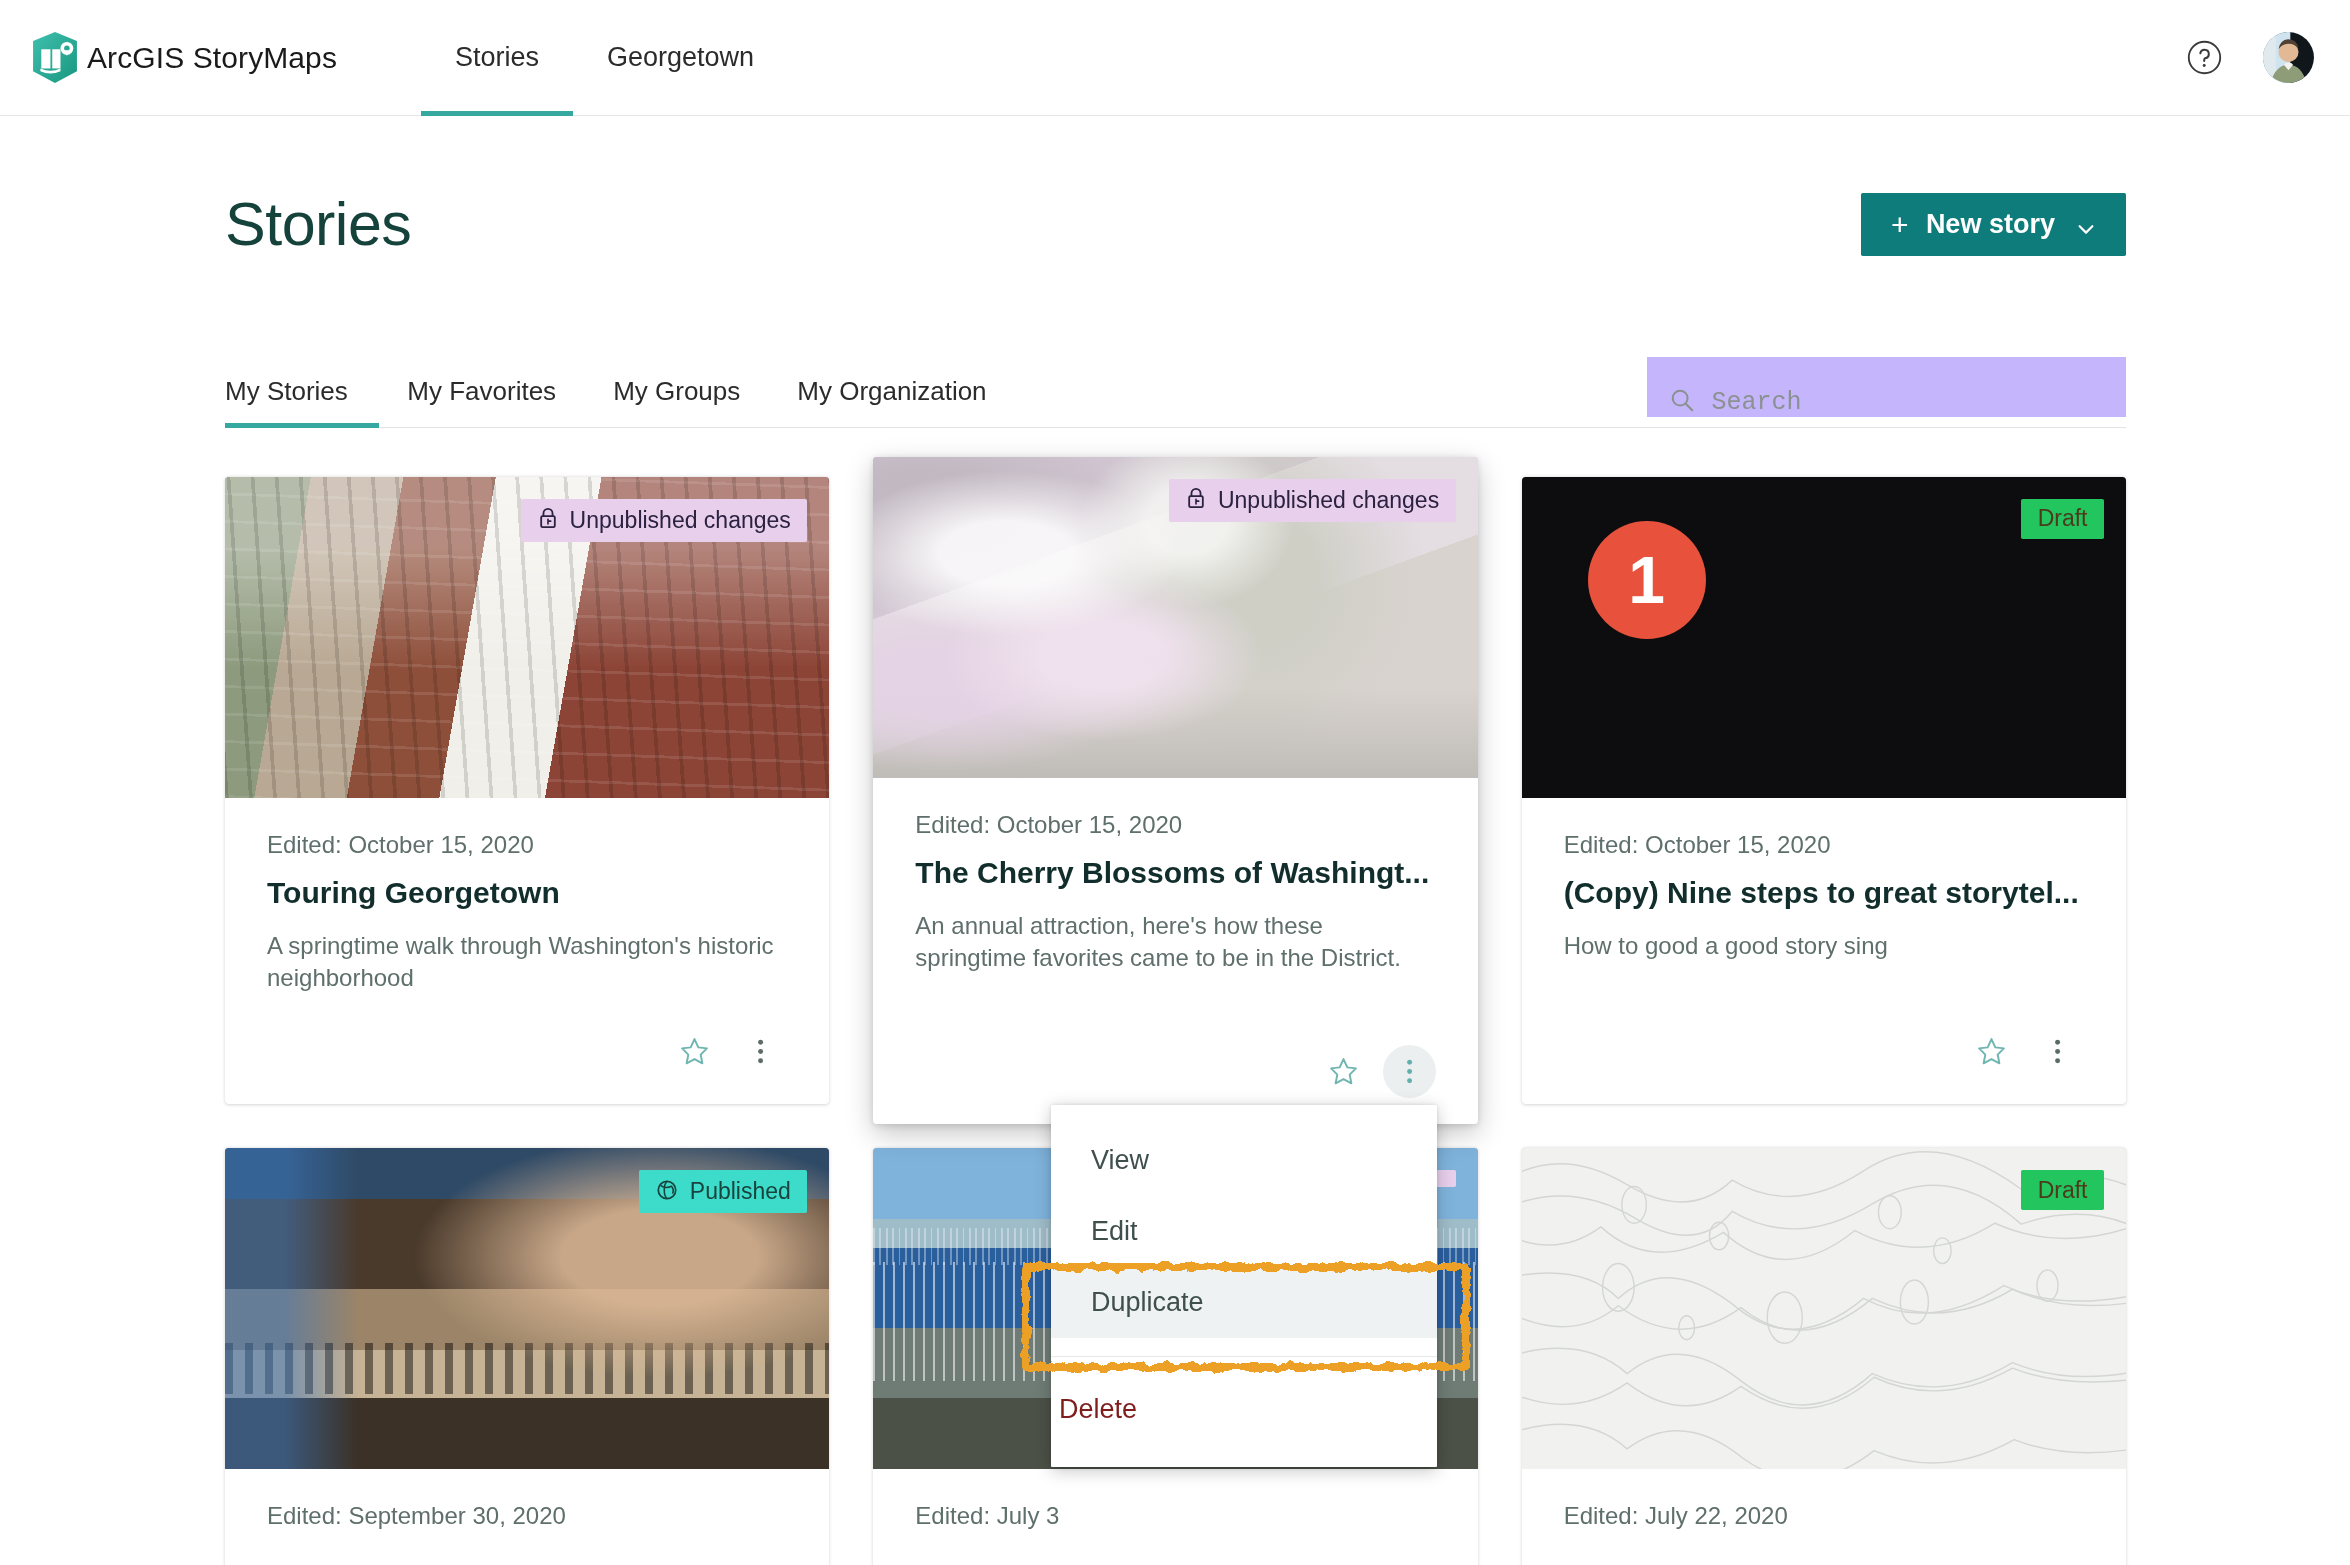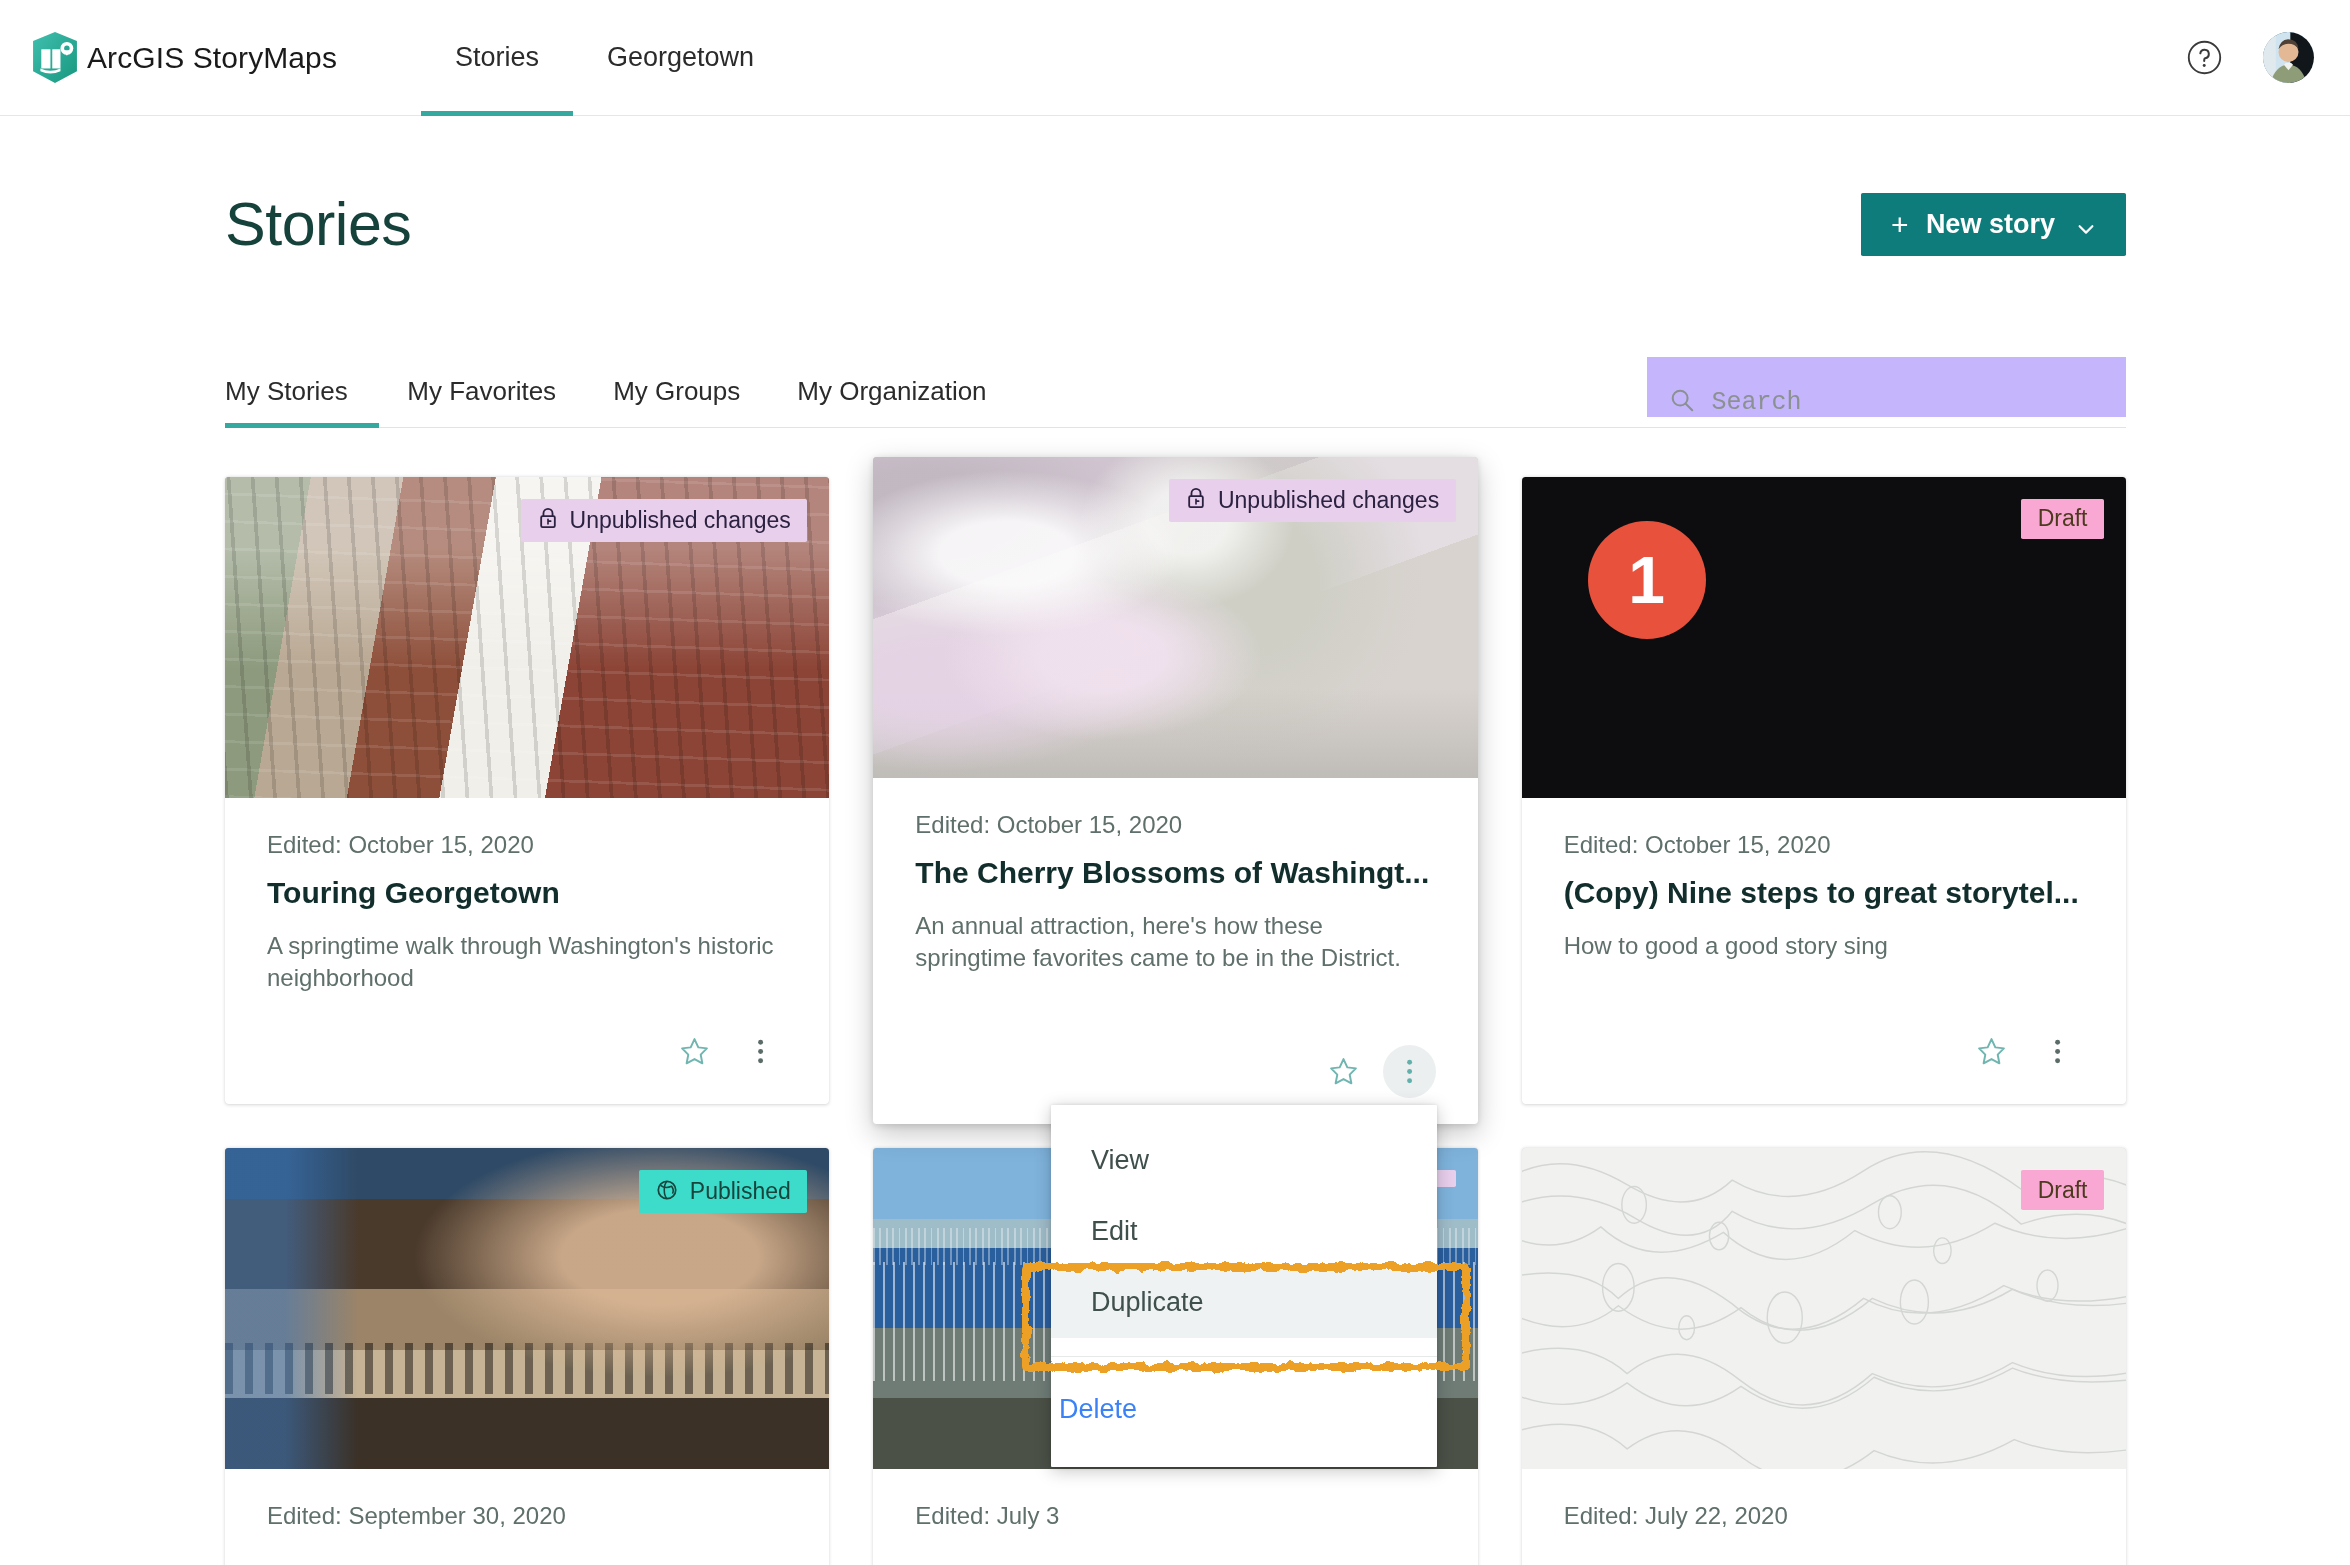--- a/index.html
+++ b/index.html
@@ -206,21 +206,21 @@
     gap: 12px;
     padding: 8.3px 16.5px;
     font-size: 23px;
     line-height: 1;
     border-radius: 1.8px;
     white-space: nowrap;
     z-index: 3;
   }
   .badge-unpublished { background: #e8cfec; color: #2b2140; }
   .badge-published  { background: #3ddbc9; color: #18443e; }
-  .badge-draft      { background: #f9a8d4; color: #4b3a1c; }
+  .badge-draft      { background: #22c55e; color: #4b3a1c; }
   .card-body {
     padding: 33px 42px 26px 42px;
     display: flex;
     flex-direction: column;
     flex: 1;
   }
   .card-edited {
     font-size: 24px;
     color: #5f6f6b;
     margin-bottom: 15.6px;
@@ -336,21 +336,21 @@
     border-radius: 1px;
   }
   .menu-item {
     font-size: 27px;
     color: #3f4f4c;
     padding: 20px 40px;
     cursor: pointer;
     white-space: nowrap;
   }
   .menu-item.highlighted { background: #eef2f3; }
-  .menu-item.danger { color: #3b82f6; padding-left: 8px; }
+  .menu-item.danger { color: #7f1d1d; padding-left: 8px; }
   .menu-divider {
     height: 0.9px;
     background: #e6e9e9;
     margin: 18.4px 0 16.5px 0;
   }
 
   
   .annot-box {
     position: absolute;
     left: 1022px;

